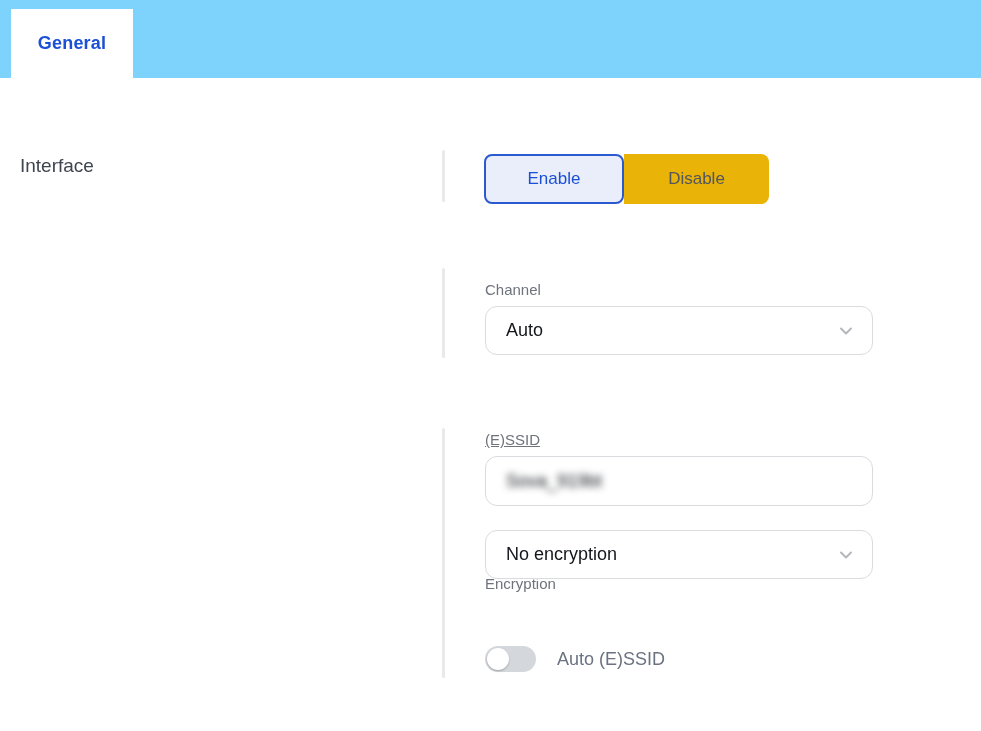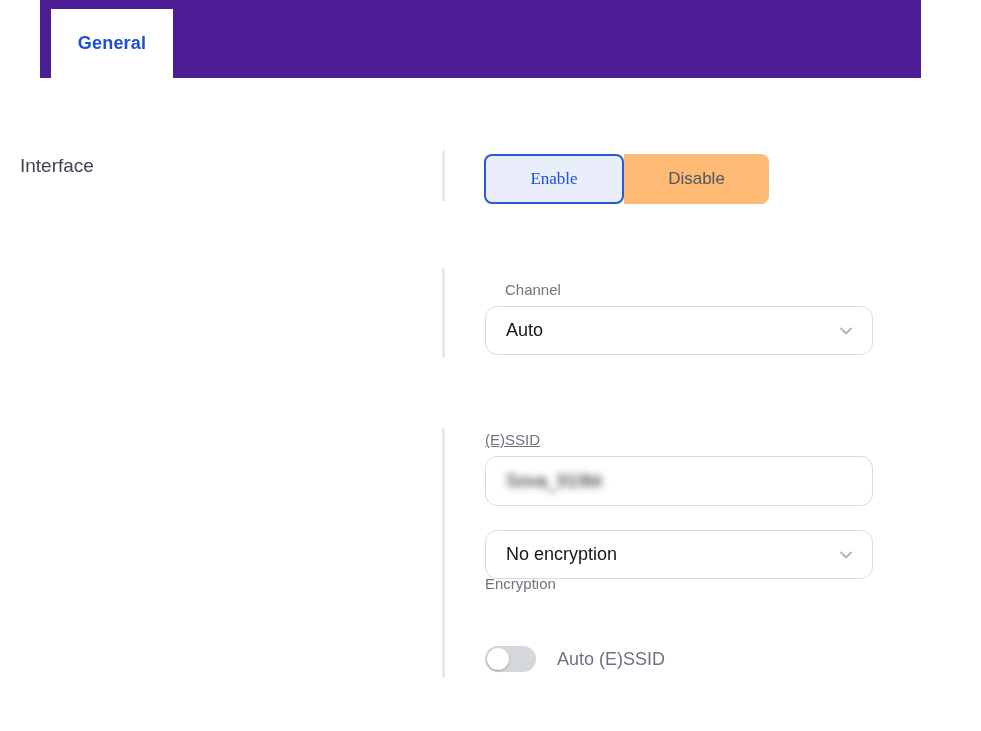--- a/index.html
+++ b/index.html
@@ -13,23 +13,22 @@
     width: 981px;
     height: 731px;
     background: #ffffff;
     overflow: hidden;
   }
 
   
   .tabbar {
     position: absolute;
     left: 0; top: 0;
-    width: 881px; height: 78px;
-    background: #4c1d95;
-    margin-left: 40px;
+    width: 981px; height: 78px;
+    background: #7dd3fc;
   }
   .tab-active {
     position: absolute;
     left: 11px; top: 9px;
     width: 122px; height: 69px;
     background: #ffffff;
     display: flex;
     align-items: center;
     justify-content: center;
     cursor: pointer;
@@ -78,38 +77,37 @@
     cursor: pointer;
   }
   .seg-btn.selected {
     width: 140px;
     background: #e9eefa;
     border: 2px solid #2b59cf;
     border-radius: 8px;
     color: #1a4fd6;
     font-weight: 500;
     z-index: 2;
-    font-family: Liberation Serif, serif;
   }
   .seg-btn.unselected {
     width: 145px;
-    background: #fdba74;
+    background: #eab308;
     border-radius: 0 8px 8px 0;
     color: #51565f;
     z-index: 1;
   }
 
   
   .field-label {
     position: absolute;
     left: 485px;
     font-size: 15px;
     color: #6e737c;
   }
-  .lbl-channel    { top: 281px; margin-left: 20px; }
+  .lbl-channel    { top: 281px; }
   .lbl-essid      { top: 431px; text-decoration: underline; }
   .lbl-encryption { top: 538px; margin-top: 37px; }
 
   
   .box {
     position: absolute;
     left: 485px;
     width: 388px;
     height: 49px;
     background: #ffffff;

